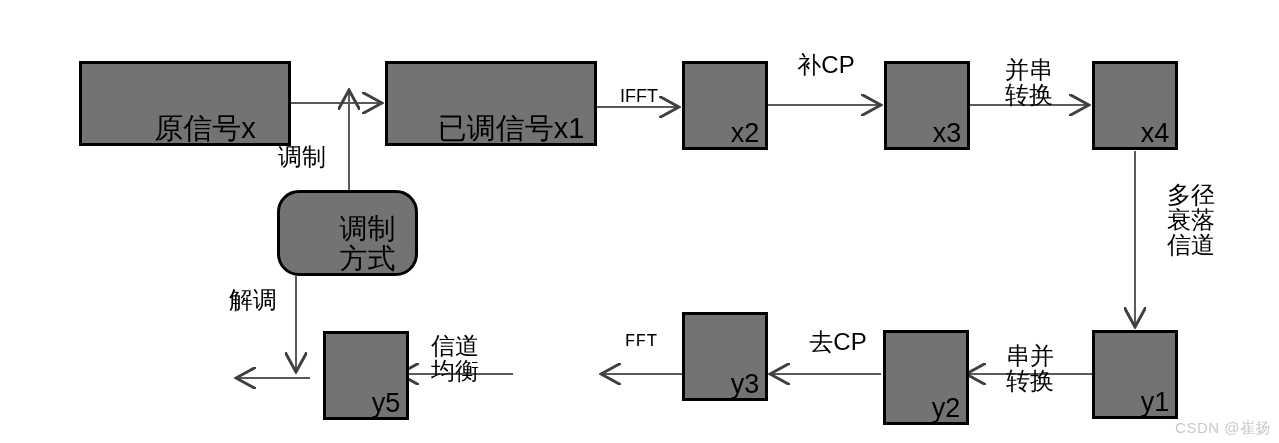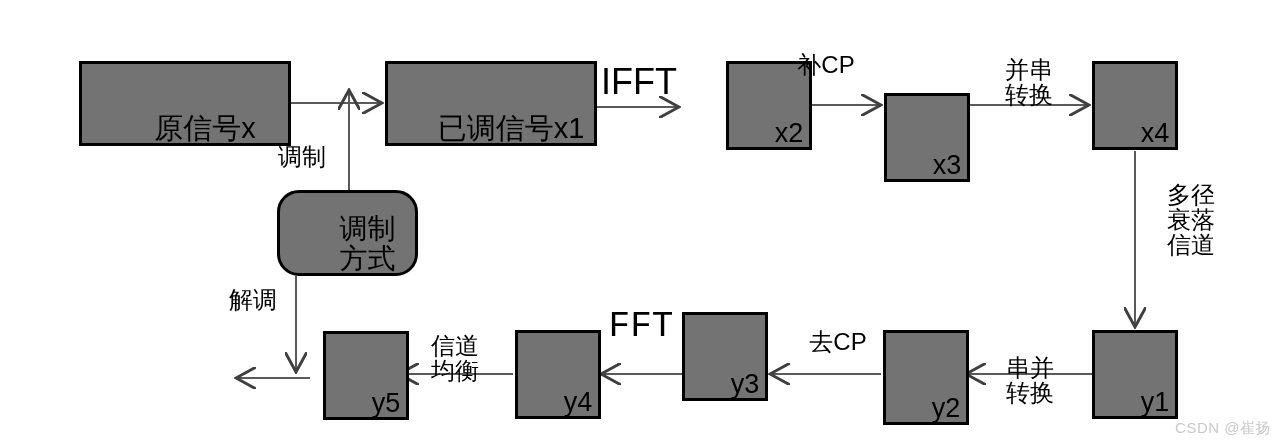--- a/index.html
+++ b/index.html
@@ -51,21 +51,21 @@
   .edge-label {
     position: absolute;
     color: #000000;
     text-align: center;
     white-space: pre-line;
     line-height: 1.04;
     z-index: 4;
     background: transparent;
   }
   .lbl-cn { font-size: 24px; }
-  .lbl-en { font-size: 36px; }
+  .lbl-en { font-size: 18px; margin-top: 24px; }
   .watermark {
     position: absolute;
     right: 8px;
     bottom: 5px;
     font-size: 15px;
     color: #c9c9c9;
     letter-spacing: 0.5px;
     z-index: 6;
   }
 </style>
@@ -113,25 +113,25 @@
   </svg>
 
   <div class="node" style="left:79px; top:61px; width:212px; height:85px;">
     <span class="node-label big-cn">原信号x</span>
   </div>
 
   <div class="node" style="left:385px; top:61px; width:212px; height:85px;">
     <span class="node-label big-cn">已调信号x1</span>
   </div>
 
-  <div class="node" style="left:682px; top:61px; width:86px; height:89px;margin-left:44px;">
+  <div class="node" style="left:682px; top:61px; width:86px; height:89px;">
     <span class="node-label var">x2</span>
   </div>
 
-  <div class="node" style="left:884px; top:61px; width:86px; height:89px;margin-top:32px;">
+  <div class="node" style="left:884px; top:61px; width:86px; height:89px;">
     <span class="node-label var">x3</span>
   </div>
 
   <div class="node" style="left:1092px; top:61px; width:86px; height:89px;">
     <span class="node-label var">x4</span>
   </div>
 
   <div class="node rounded" style="left:277px; top:190px; width:141px; height:86px;">
     <span class="node-label mid-cn">调制
 方式</span>
@@ -142,43 +142,40 @@
   </div>
 
   <div class="node" style="left:883px; top:330px; width:86px; height:95px;">
     <span class="node-label var">y2</span>
   </div>
 
   <div class="node" style="left:682px; top:312px; width:86px; height:89px;">
     <span class="node-label var">y3</span>
   </div>
 
-  <div class="node" style="left:515px; top:330px; width:86px; height:89px;">
-    <span class="node-label var">y4</span>
-  </div>
 
   <div class="node" style="left:323px; top:331px; width:86px; height:89px;">
     <span class="node-label var">y5</span>
   </div>
 
 
   <div class="edge-label lbl-cn" style="left:262px; top:145px; width:80px;">调制</div>
 
   <div class="edge-label lbl-en" style="left:601px; top:63px; width:76px;">IFFT</div>
 
   <div class="edge-label lbl-cn" style="left:778px; top:53px; width:96px;">补CP</div>
 
   <div class="edge-label lbl-cn" style="left:989px; top:58px; width:80px;">并串
 转换</div>
 
   <div class="edge-label lbl-cn" style="left:1148px; top:183px; width:86px;">多径
 衰落
 信道</div>
 
-  <div class="edge-label lbl-cn" style="left:990px; top:344px; width:80px;margin-top:12px;">串并
+  <div class="edge-label lbl-cn" style="left:990px; top:344px; width:80px;">串并
 转换</div>
 
   <div class="edge-label lbl-cn" style="left:790px; top:330px; width:96px;">去CP</div>
 
   <div class="edge-label lbl-en" style="left:604px; top:308px; width:74px;font-family:Liberation Mono, monospace;">FFT</div>
 
   <div class="edge-label lbl-cn" style="left:412px; top:334px; width:86px;">信道
 均衡</div>
 
   <div class="edge-label lbl-cn" style="left:212px; top:288px; width:82px;">解调</div>

